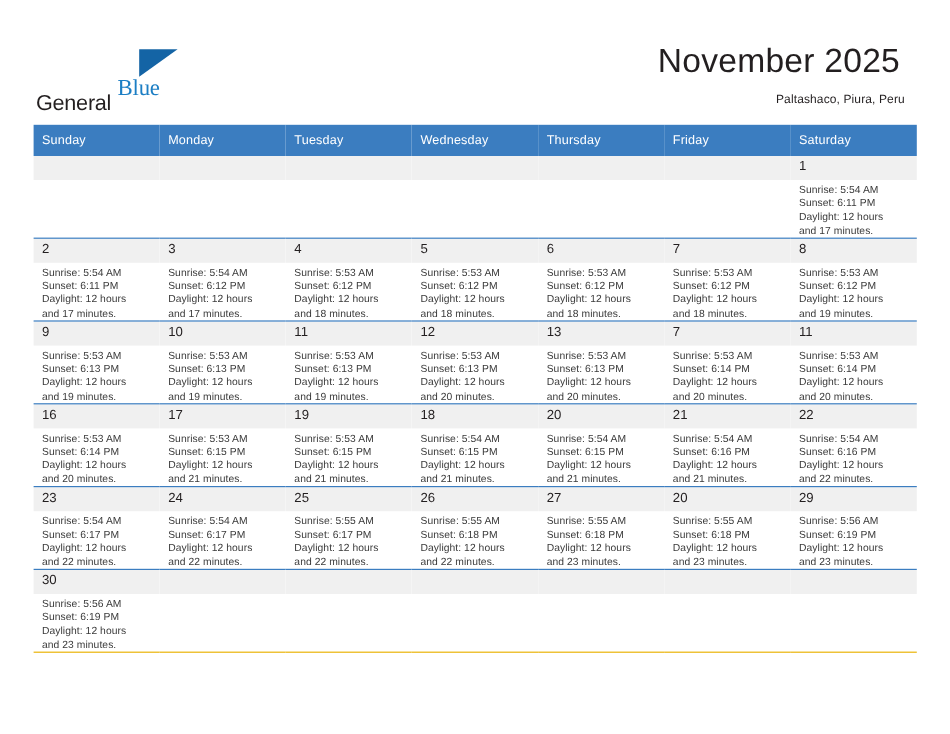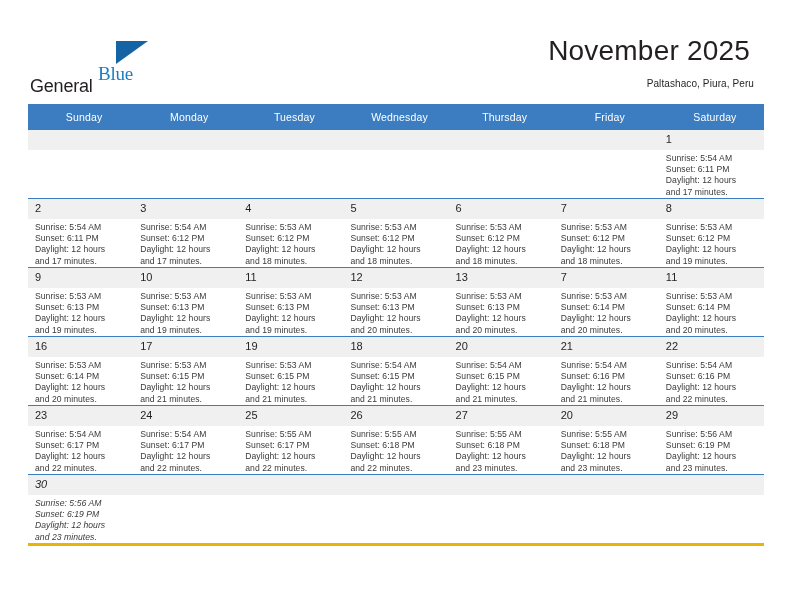--- a/index.html
+++ b/index.html
@@ -96,36 +96,35 @@
     top: 104px;
     width: 736px;
     border-collapse: collapse;
     table-layout: fixed;
   }
   .calendar th {
     background: #3b7dc0;
     color: #ffffff;
     font-size: 10.5px;
     font-weight: normal;
-    text-align: center;
+    text-align: left;
     padding: 6px 0 7px 7px;
     height: 13px;
     letter-spacing: 0.15px;
   }
   .calendar td {
     width: 105.14px;
     height: 68px;
     vertical-align: top;
     padding: 0;
     border-bottom: 1px solid #3b7dc0;
     background: #ffffff;
   }
   .calendar tr.last-row td {
-    border-bottom: 3px solid #eab308;
-    font-style: italic;
+    border-bottom: 1px solid #eab308;
   }
   .daynum {
     display: block;
     background: #f0f0f0;
     font-size: 11px;
     line-height: 13px;
     color: #231f20;
     padding: 3px 0 4px 7px;
     height: 13px;
     min-height: 13px;

